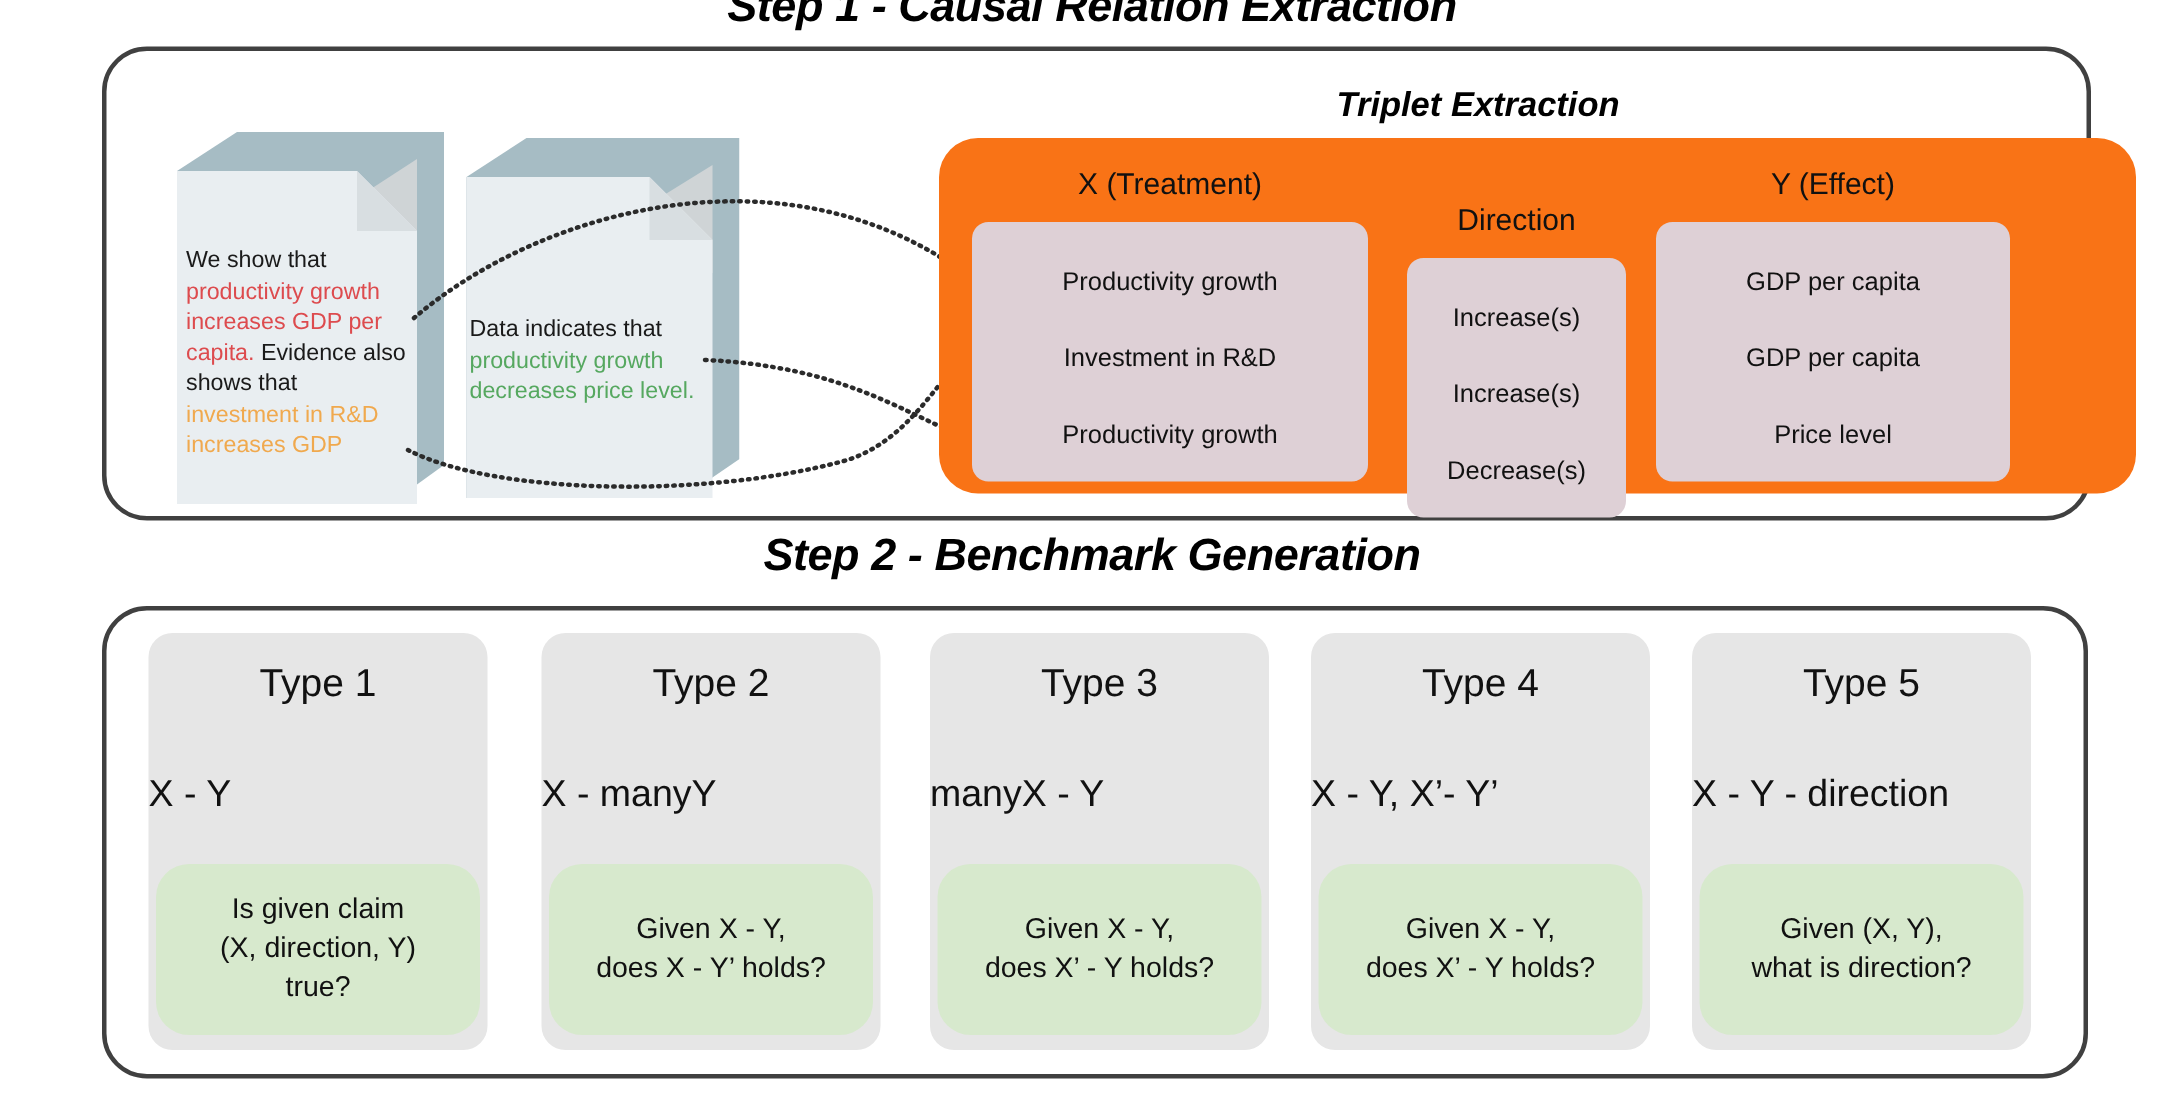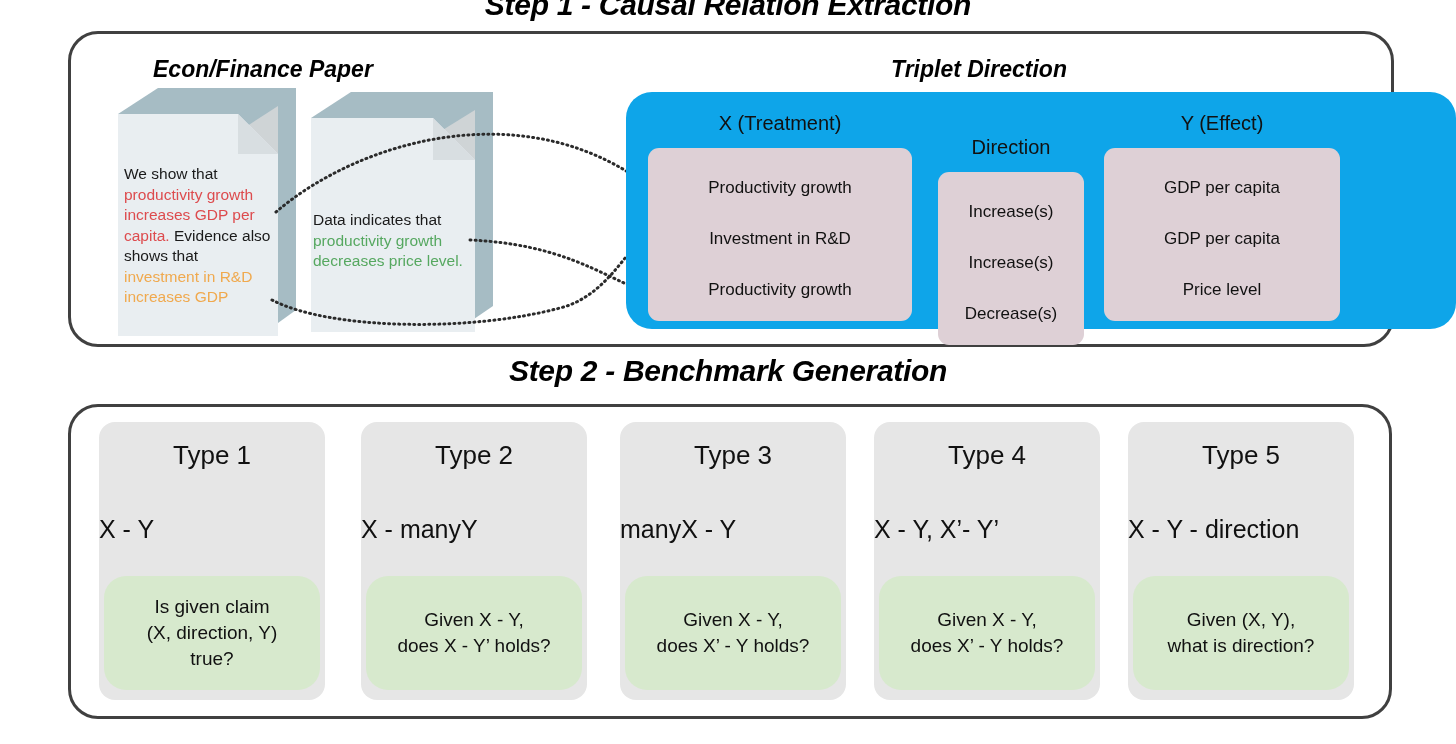--- a/index.html
+++ b/index.html
@@ -107,23 +107,22 @@
   .hl-orange{ color: #f0a94e; }
   .hl-green { color: #56a860; }
 
   
   #triplet-panel {
     position: absolute;
     left: 626px;
     top: 92px;
     width: 798px;
     height: 237px;
-    background: #0ea5e9;
+    background: #f97316;
     border-radius: 26px;
-    padding-left: 32px;
   }
   .triplet-col {
     position: absolute;
     top: 0;
     height: 100%;
   }
   .triplet-col-header {
     position: absolute;
     top: 20px;
     left: 0; right: 0;
@@ -226,23 +225,22 @@
 </style>
 </head>
 <body>
 
 <div id="canvas">
 
   <div class="step-title" id="step1-title">Step 1 - Causal Relation Extraction</div>
 
   <div class="panel" id="panel-step1">
 
-    <div class="sub-title" id="paper-heading" style="left:82px; top:22px;">Econ/Finance Paper</div>
-
-    <div class="sub-title" id="triplet-heading" style="left:820px; top:22px;">Triplet Direction</div>
+
+    <div class="sub-title" id="triplet-heading" style="left:820px; top:22px;">Triplet Extraction</div>
   </div>
 
   <div class="doc" id="doc1">
     <svg width="186" height="248" viewBox="0 0 186 248" aria-hidden="true">
 
       <polygon points="8,26 48,0 186,0 186,222 150,248 8,248" fill="#a6bcc4"></polygon>
 
       <polygon points="128,44 168,18 168,92 128,92" fill="#cfd4d6"></polygon>
 
       <polygon points="8,26 128,26 168,66 168,248 8,248" fill="#e9eef1"></polygon>

